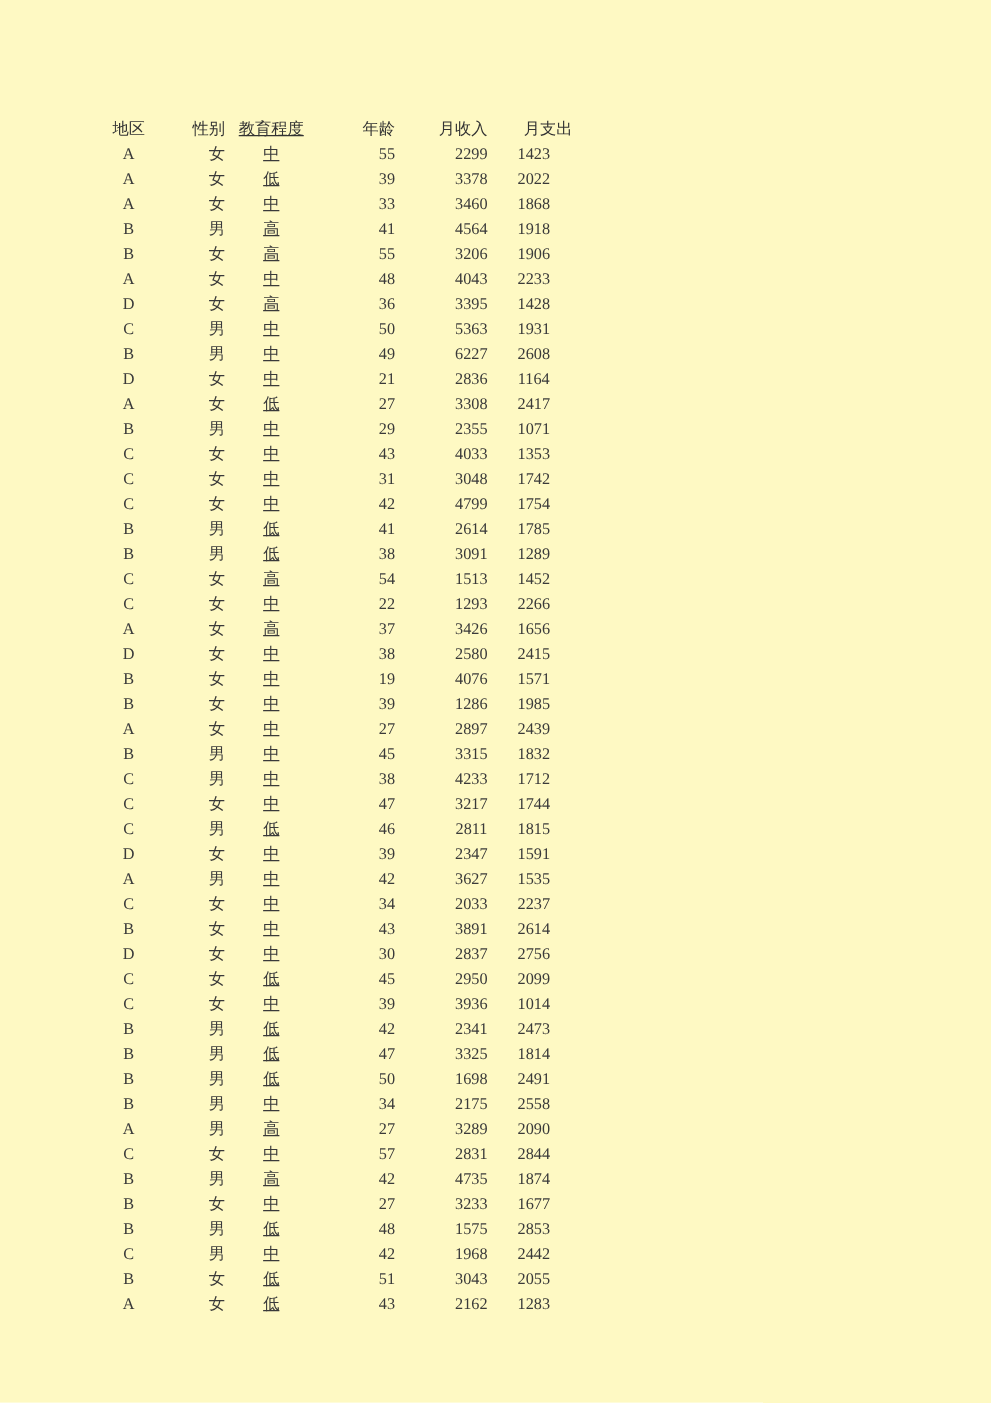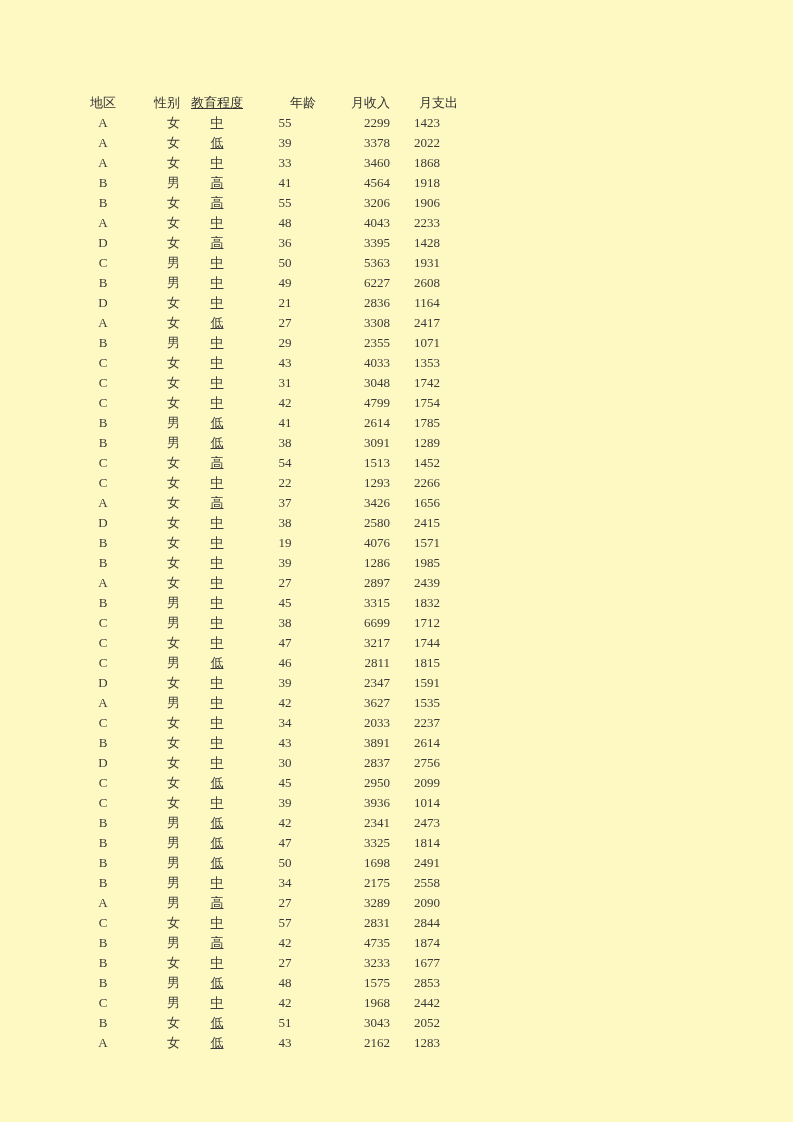--- a/index.html
+++ b/index.html
@@ -36,21 +36,21 @@
     margin: 0;
     height: 20px;
     vertical-align: middle;
     font-weight: normal;
     white-space: nowrap;
   }
   
   .col-region   { width: 54px;  text-align: center; }
   .col-gender   { width: 50px;  text-align: right; }
   .col-edu      { width: 74px;  text-align: center; text-decoration: underline; }
-  .col-age      { width: 62px;  text-align: center; padding-right: 6px !important; }
+  .col-age      { width: 62px;  text-align: right; padding-right: 6px !important; }
   .col-income   { width: 68px;  text-align: right; padding-right: 6px !important; }
   .col-expense  { width: 62px;  text-align: center; padding-right: 0px !important; }
 
   #data-table thead th {
     font-size: 13px;
     color: #333333;
   }
   #data-table thead th.col-age,
   #data-table thead th.col-income,
   #data-table thead th.col-expense {
@@ -275,21 +275,21 @@
           <td class="col-edu">中</td>
           <td class="col-age">45</td>
           <td class="col-income">3315</td>
           <td class="col-expense">1832</td>
         </tr>
         <tr>
           <td class="col-region">C</td>
           <td class="col-gender">男</td>
           <td class="col-edu">中</td>
           <td class="col-age">38</td>
-          <td class="col-income">6699</td>
+          <td class="col-income">4233</td>
           <td class="col-expense">1712</td>
         </tr>
         <tr>
           <td class="col-region">C</td>
           <td class="col-gender">女</td>
           <td class="col-edu">中</td>
           <td class="col-age">47</td>
           <td class="col-income">3217</td>
           <td class="col-expense">1744</td>
         </tr>
@@ -436,21 +436,21 @@
           <td class="col-age">42</td>
           <td class="col-income">1968</td>
           <td class="col-expense">2442</td>
         </tr>
         <tr>
           <td class="col-region">B</td>
           <td class="col-gender">女</td>
           <td class="col-edu">低</td>
           <td class="col-age">51</td>
           <td class="col-income">3043</td>
-          <td class="col-expense">2052</td>
+          <td class="col-expense">2055</td>
         </tr>
         <tr>
           <td class="col-region">A</td>
           <td class="col-gender">女</td>
           <td class="col-edu">低</td>
           <td class="col-age">43</td>
           <td class="col-income">2162</td>
           <td class="col-expense">1283</td>
         </tr>
       </tbody>

